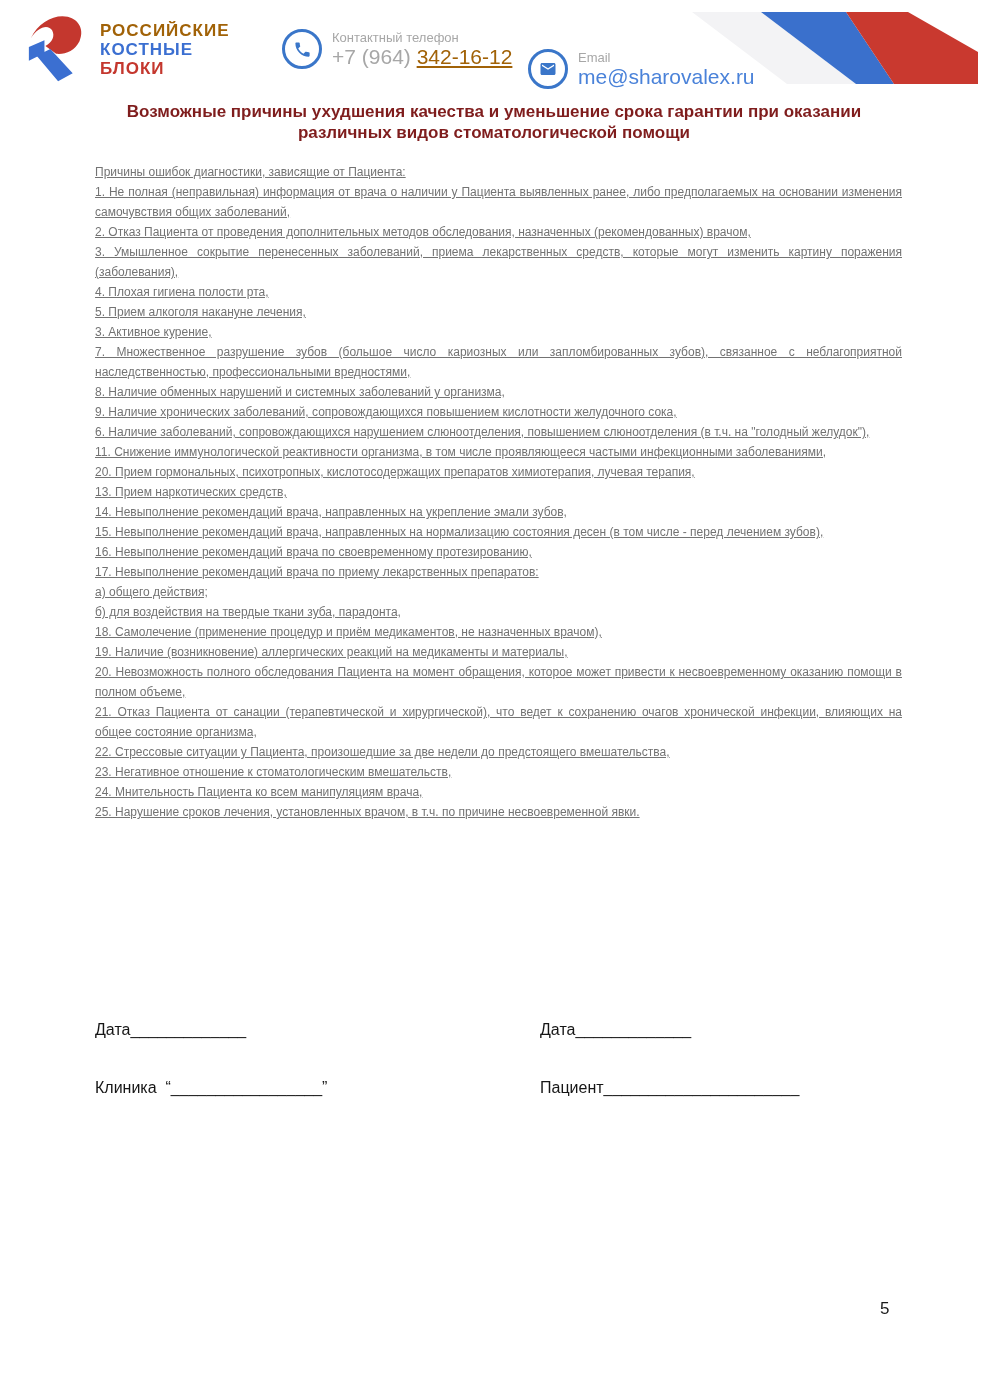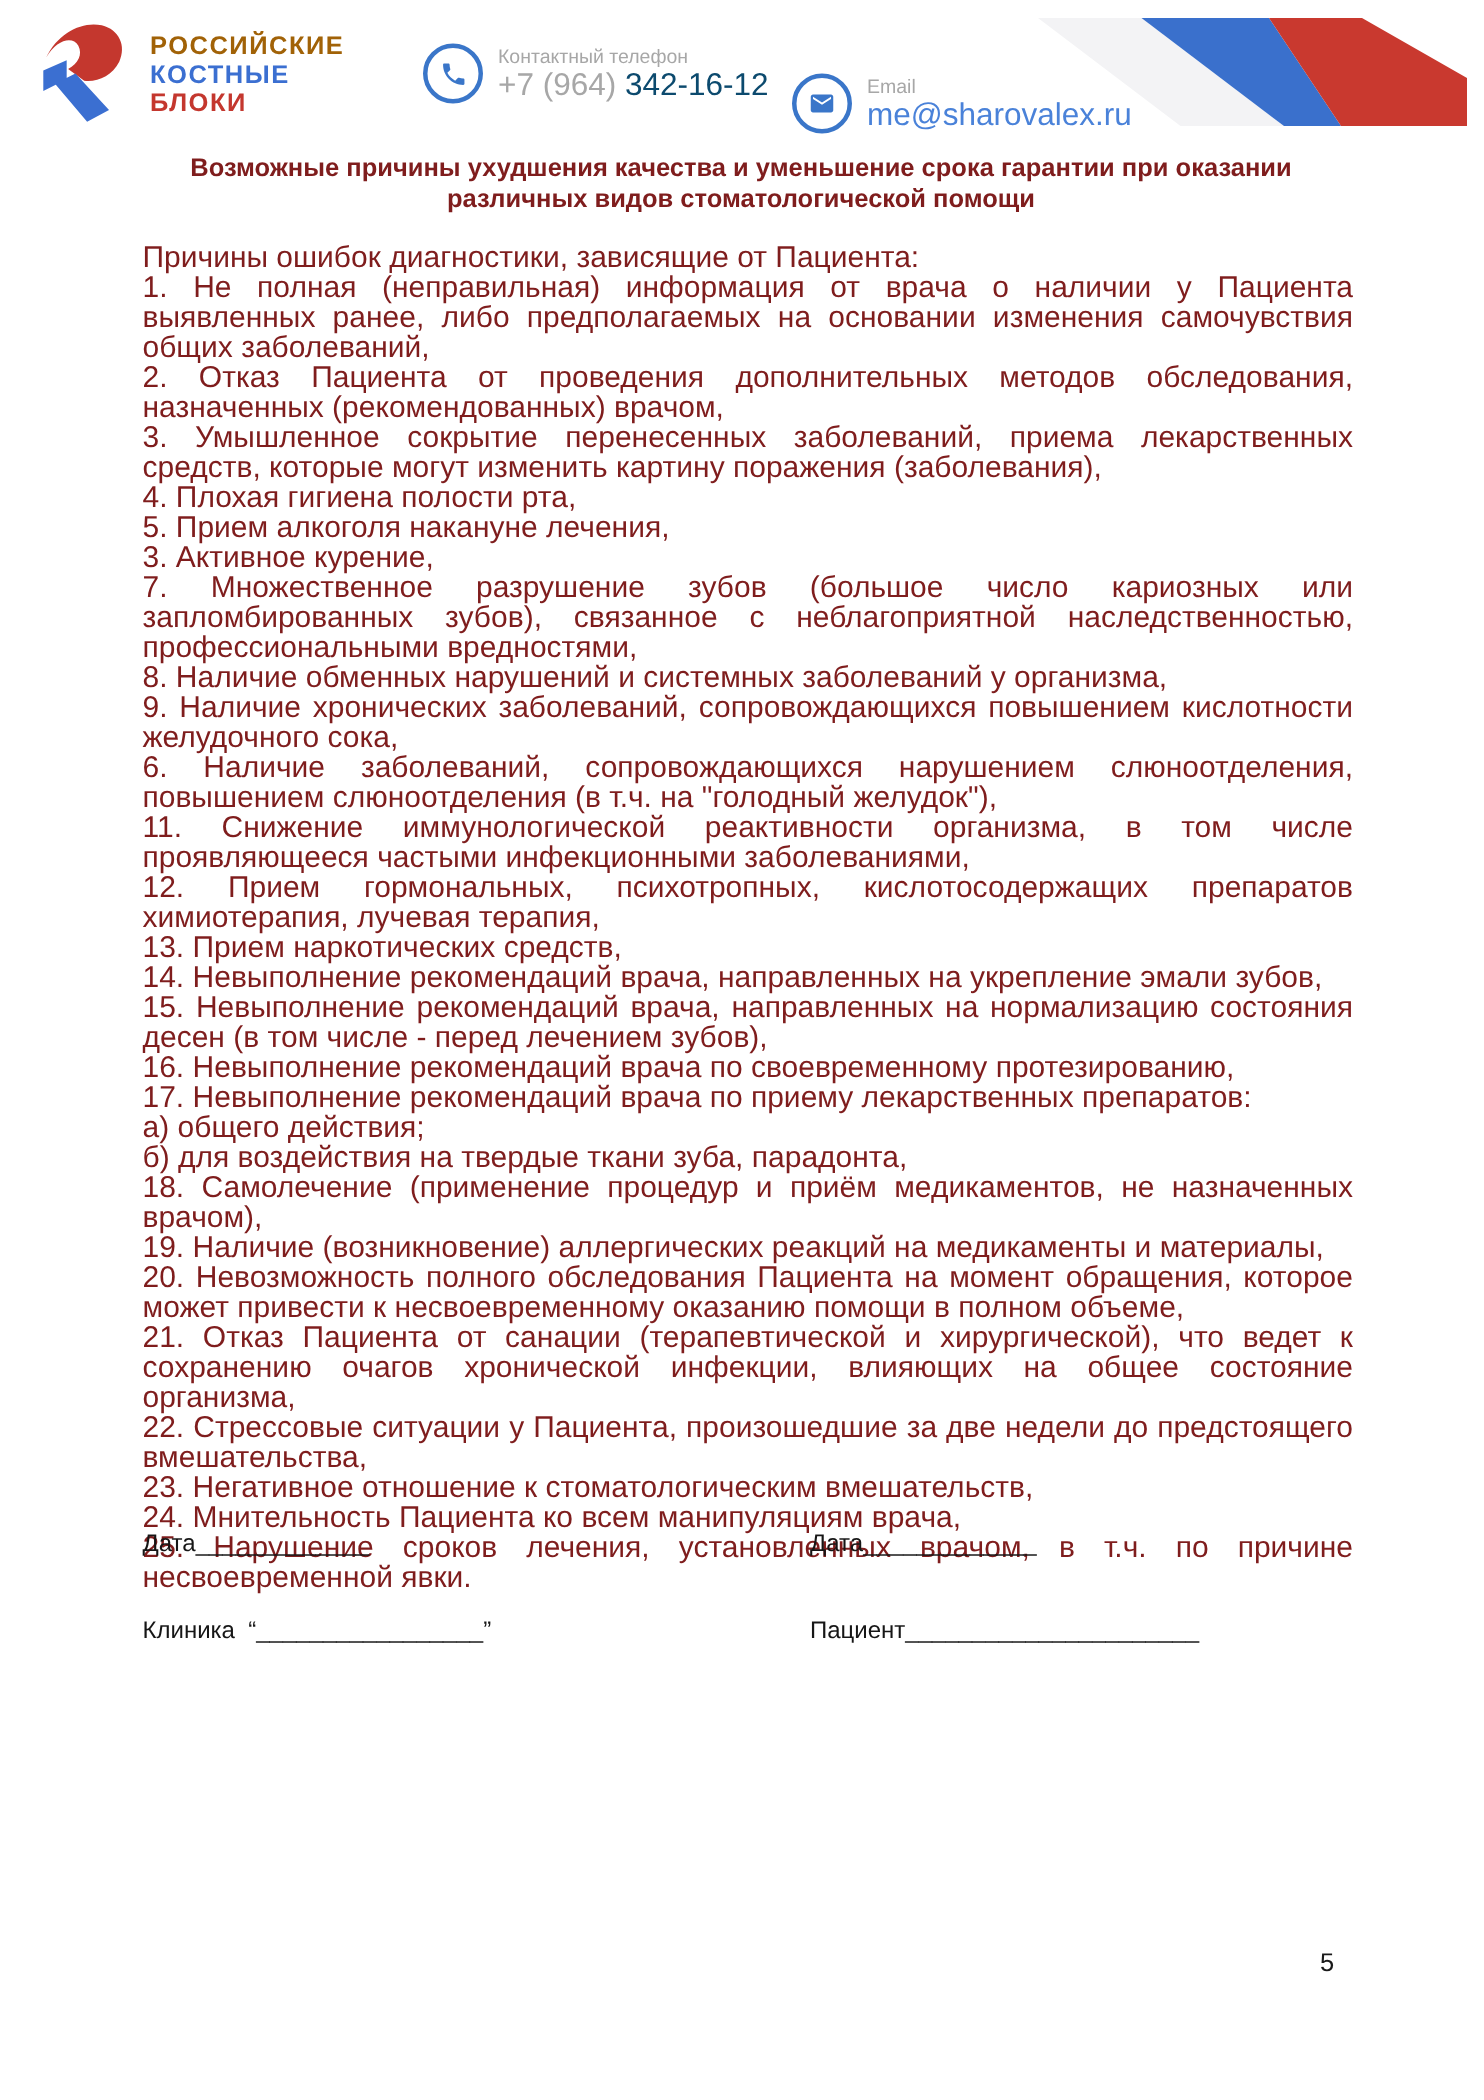--- a/index.html
+++ b/index.html
@@ -29,34 +29,34 @@
   .contact-email { left: 528px; margin-top: 20px; }
   .icon-circle {
     width: 34px; height: 34px; border: 3px solid #3a76c9; border-radius: 50%;
     display: flex; align-items: center; justify-content: center; flex: 0 0 auto;
     background: #fff;
   }
   .contact-txt { margin-left: 10px; }
   .contact-label { font-size: 13px; color: #a7a7a7; line-height: 15px; }
   .contact-value { font-size: 21px; line-height: 24px; }
   .value-gray { color: #a7a7a7; }
-  .value-black { color: #0c4a6e; }
+  .value-black { color: #a16207; text-decoration: underline; }
   .value-blue { color: #4a82d9; }
 
   
   .doc-title {
     position: absolute; top: 101px; left: 79px; width: 830px;
     text-align: center; font-weight: bold; font-size: 17px; line-height: 21px;
     color: #7f1d1d;
   }
 
   
   .doc-body {
     position: absolute; top: 162px; left: 95px; width: 807px;
-    font-size: 20px; line-height: 20px; text-align: justify; color: #7f1d1d;
+    font-size: 12px; line-height: 20px; text-align: justify; color: #737373; text-decoration: underline;
   }
   .doc-body p { margin: 0; }
 
   
   .form-fields { position: absolute; top: 1021px; left: 95px; width: 807px; font-size: 16px; }
   .f-row { display: flex; }
   .f-row + .f-row { margin-top: 40px; }
   .f-cell-left { width: 445px; white-space: pre; }
   .f-cell-right { white-space: pre; }
 
@@ -117,21 +117,21 @@
     <p>2. Отказ Пациента от проведения дополнительных методов обследования, назначенных (рекомендованных) врачом,</p>
     <p>3. Умышленное сокрытие перенесенных заболеваний, приема лекарственных средств, которые могут изменить картину поражения (заболевания),</p>
     <p>4. Плохая гигиена полости рта,</p>
     <p>5. Прием алкоголя накануне лечения,</p>
     <p>3. Активное курение,</p>
     <p>7. Множественное разрушение зубов (большое число кариозных или запломбированных зубов), связанное с неблагоприятной наследственностью, профессиональными вредностями,</p>
     <p>8. Наличие обменных нарушений и системных заболеваний у организма,</p>
     <p>9. Наличие хронических заболеваний, сопровождающихся повышением кислотности желудочного сока,</p>
     <p>6. Наличие заболеваний, сопровождающихся нарушением слюноотделения, повышением слюноотделения (в т.ч. на "голодный желудок"),</p>
     <p>11. Снижение иммунологической реактивности организма, в том числе проявляющееся частыми инфекционными заболеваниями,</p>
-    <p>12. Прием гормональных, психотропных, кислотосодержащих препаратов химиотерапия, лучевая терапия,</p>
+    <p>20. Прием гормональных, психотропных, кислотосодержащих препаратов химиотерапия, лучевая терапия,</p>
     <p>13. Прием наркотических средств,</p>
     <p>14. Невыполнение рекомендаций врача, направленных на укрепление эмали зубов,</p>
     <p>15. Невыполнение рекомендаций врача, направленных на нормализацию состояния десен (в том числе - перед лечением зубов),</p>
     <p>16. Невыполнение рекомендаций врача по своевременному протезированию,</p>
     <p>17. Невыполнение рекомендаций врача по приему лекарственных препаратов:</p>
     <p>а) общего действия;</p>
     <p>б) для воздействия на твердые ткани зуба, парадонта,</p>
     <p>18. Самолечение (применение процедур и приём медикаментов, не назначенных врачом),</p>
     <p>19. Наличие (возникновение) аллергических реакций на медикаменты и материалы,</p>
     <p>20. Невозможность полного обследования Пациента на момент обращения, которое может привести к несвоевременному оказанию помощи в полном объеме,</p>

